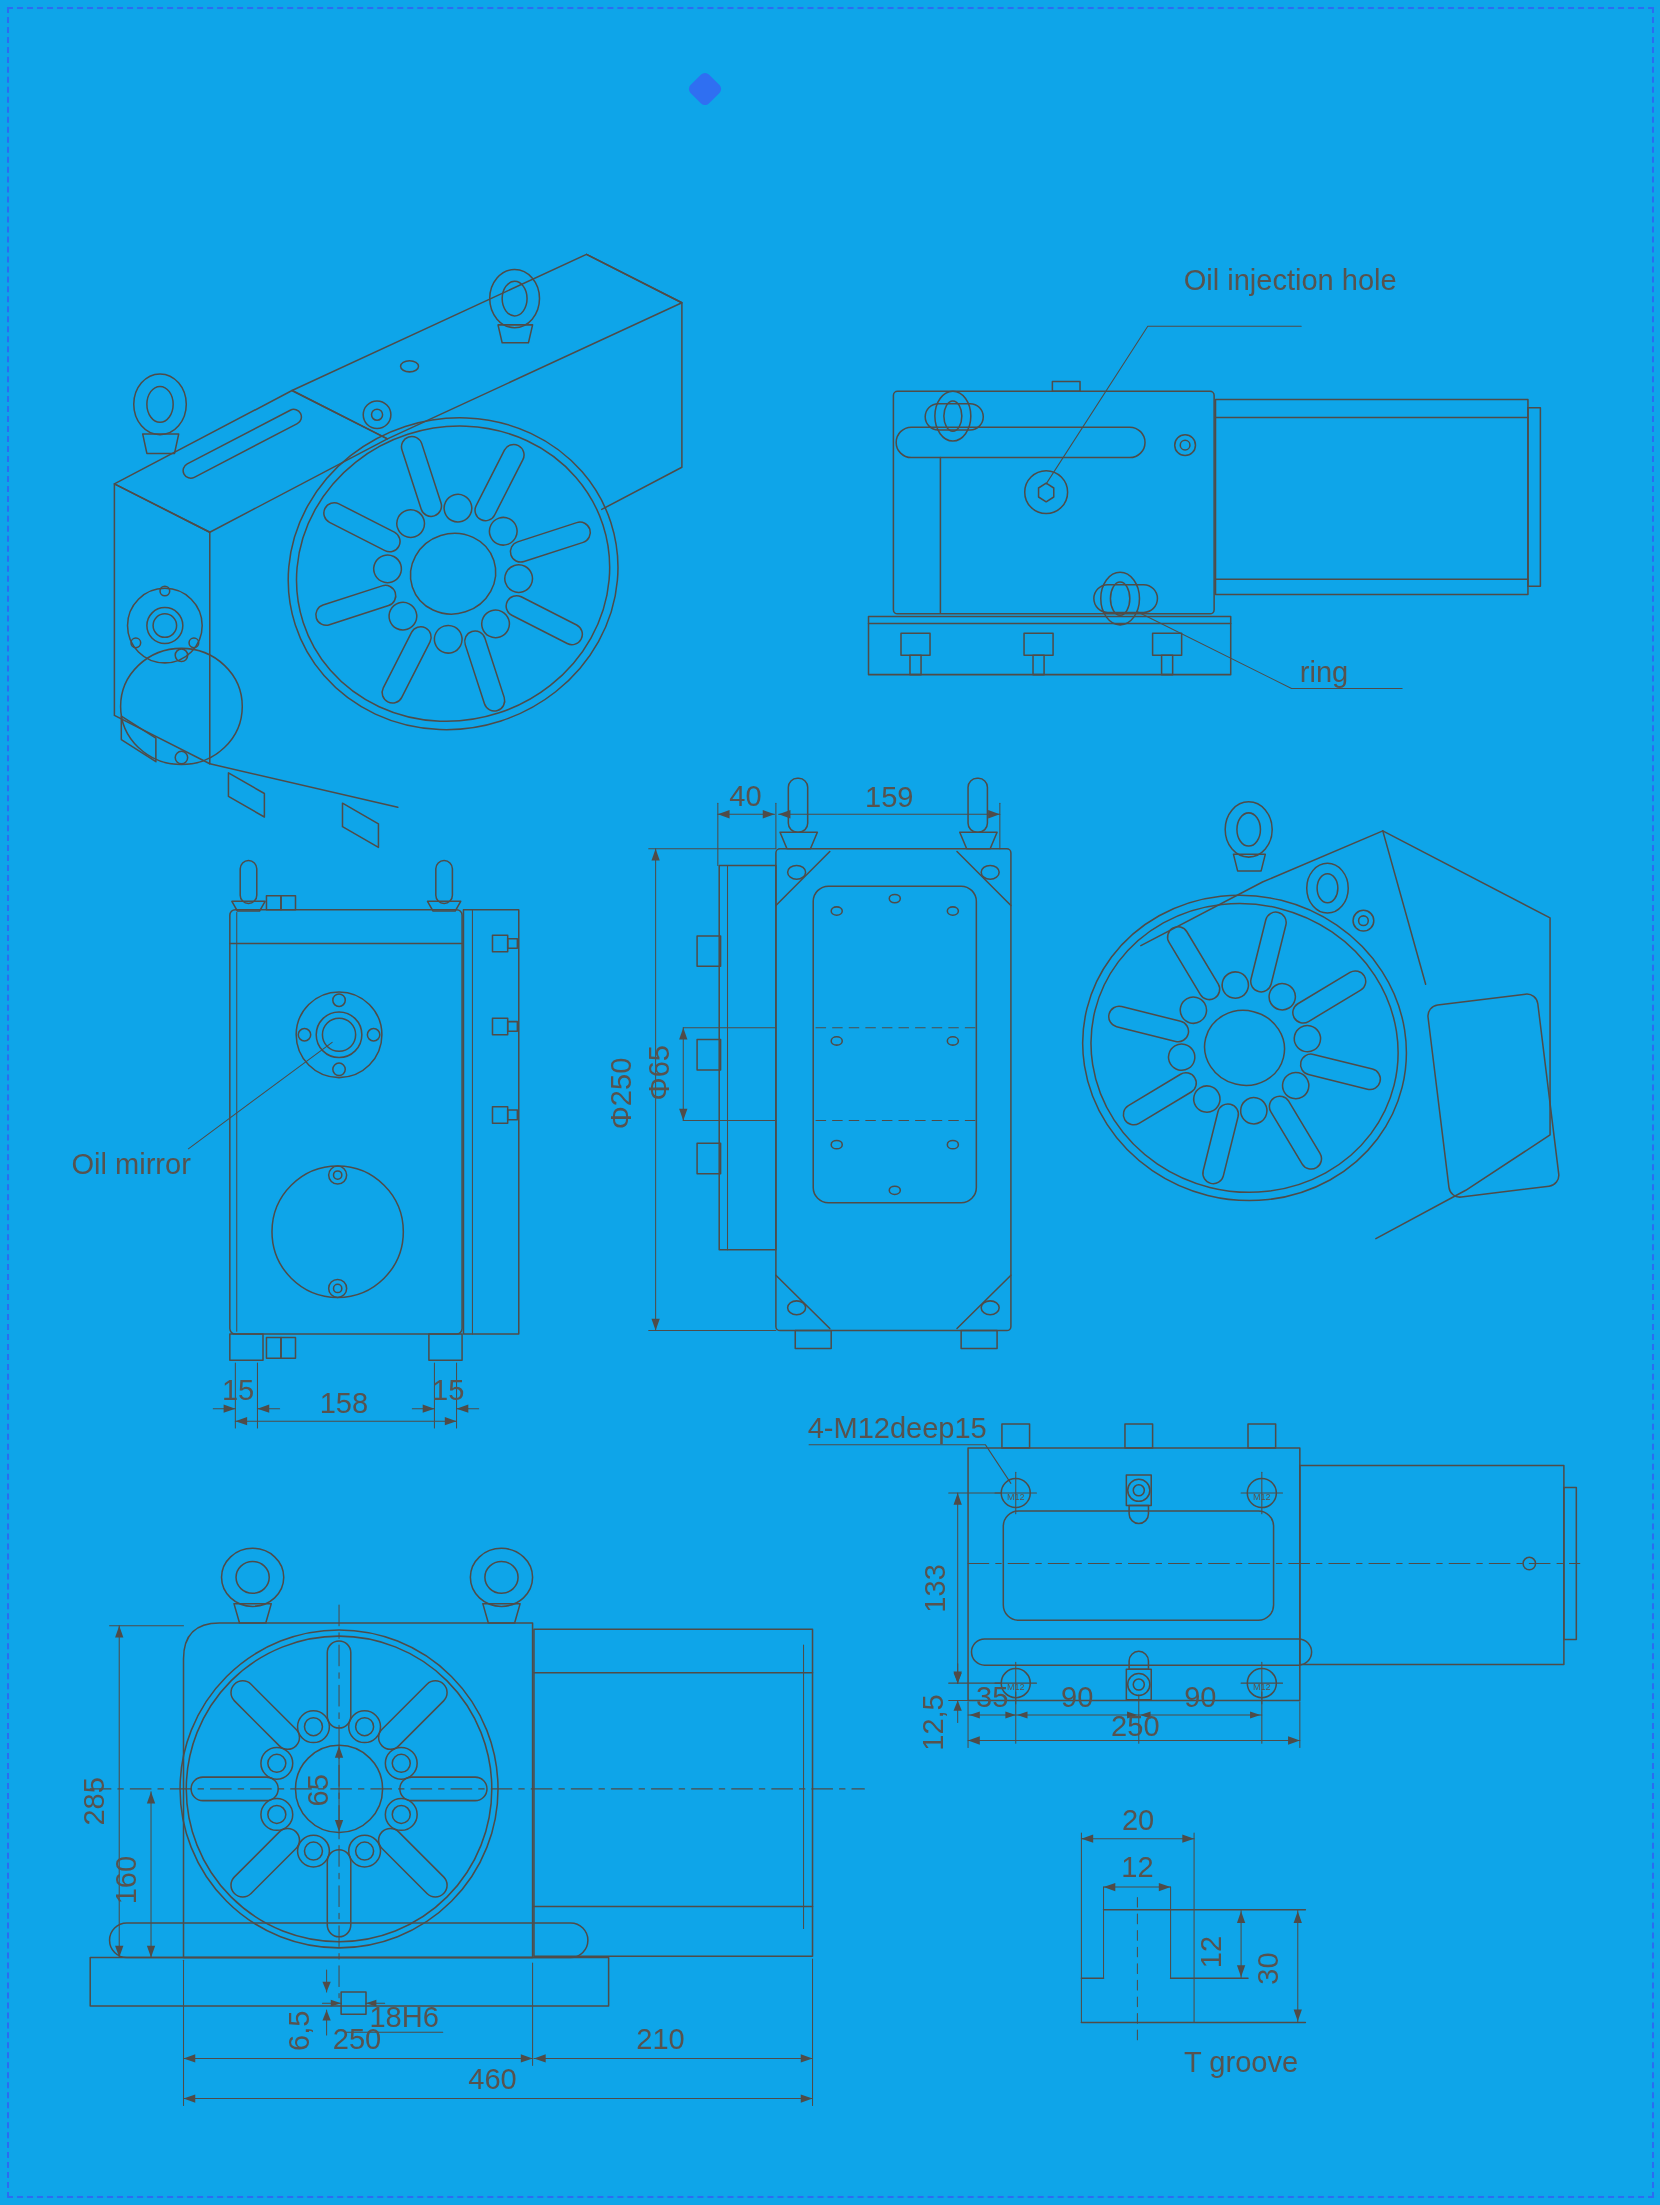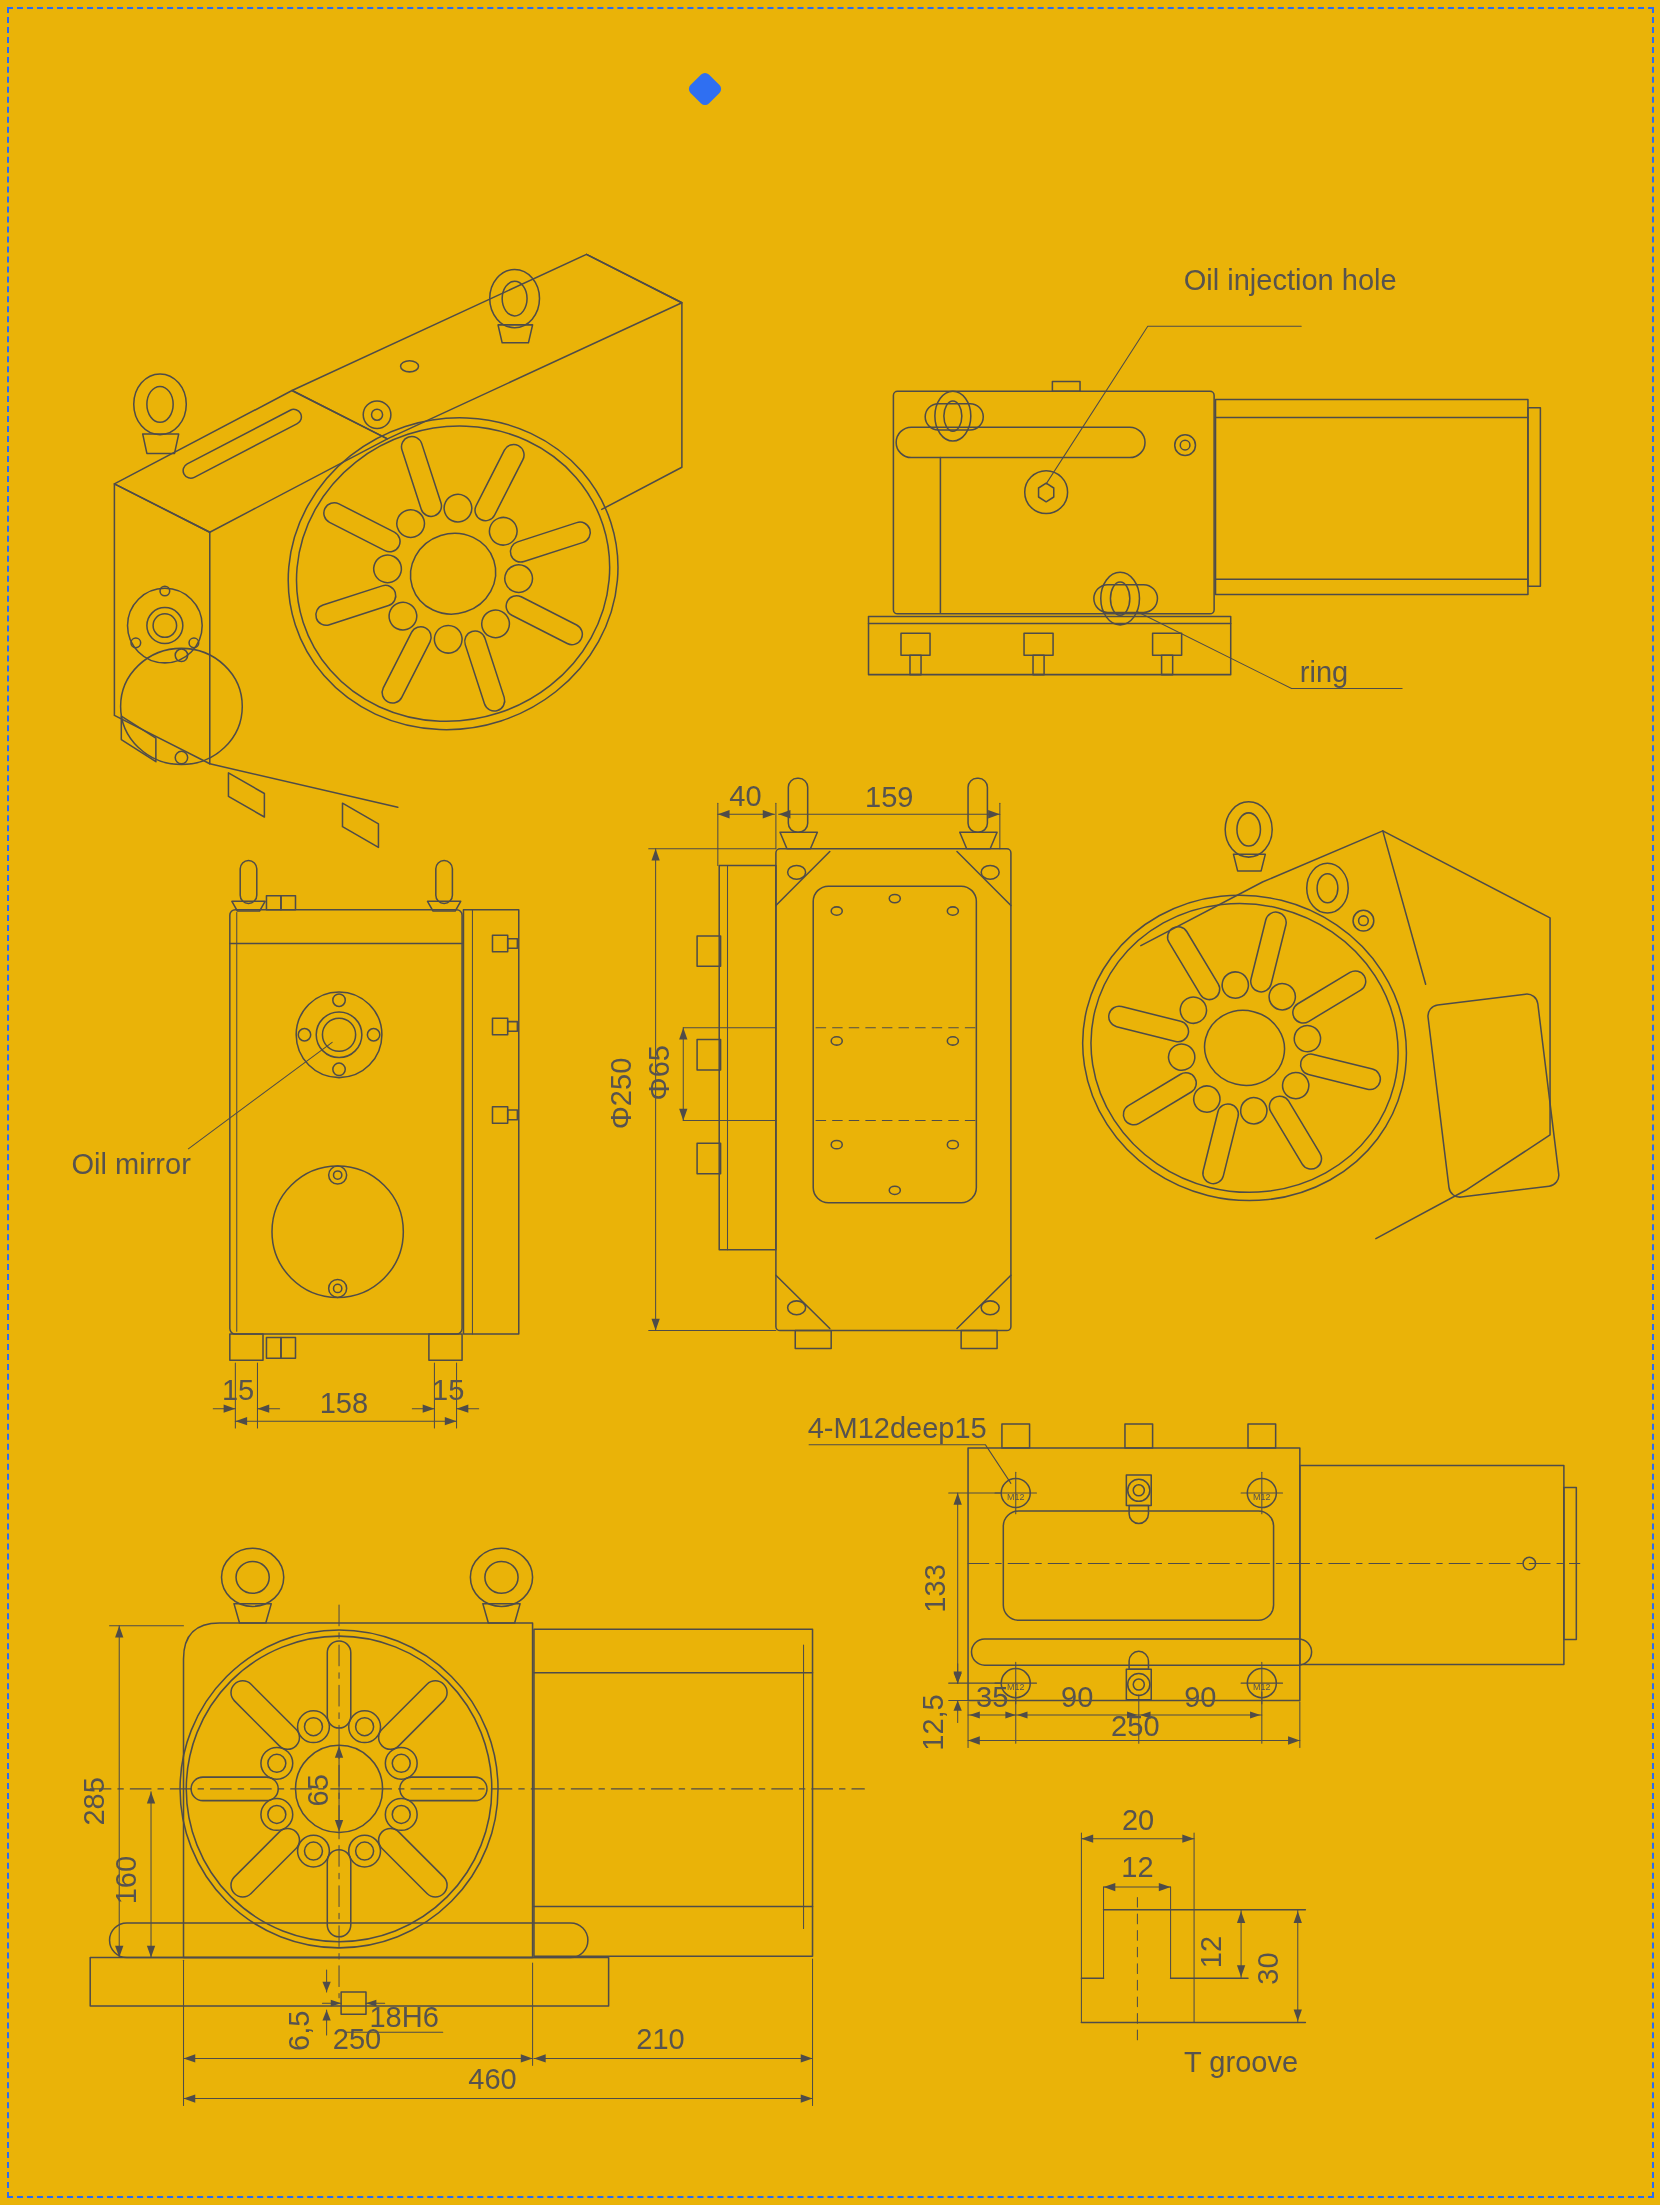--- a/index.html
+++ b/index.html
@@ -1,16 +1,16 @@
 <!DOCTYPE html>
 <html style="font-size:11px"><head>
 <meta charset="utf-8">
 <style>
   html,body{margin:0;padding:0;background:#000;}
-  #stage{position:relative;width:1661px;height:2205px;background:#eab308;overflow:hidden;
+  #stage{position:relative;width:1661px;height:2205px;background:#0ea5e9;overflow:hidden;
          font-family:"Liberation Sans",sans-serif;}
   #frame{position:absolute;inset:7px;border:2.8px dashed #2c6cf2;pointer-events:none;}
   #diamond{position:absolute;left:692px;top:76px;width:26px;height:26px;background:#2f6ff2;
            border-radius:5.5px;transform:rotate(45deg);}
   svg{position:absolute;left:0;top:0;}
   #art text{fill:#57534f;stroke:none;font-family:"Liberation Sans",sans-serif;font-size:42px;}
   #art text.sm{font-size:13px;}
   #art .tn{stroke-width:1.5;}
   #art .ar{fill:#4f4c49;stroke:none;}
   #art .dd{stroke-dasharray:30 10 8 10;}

